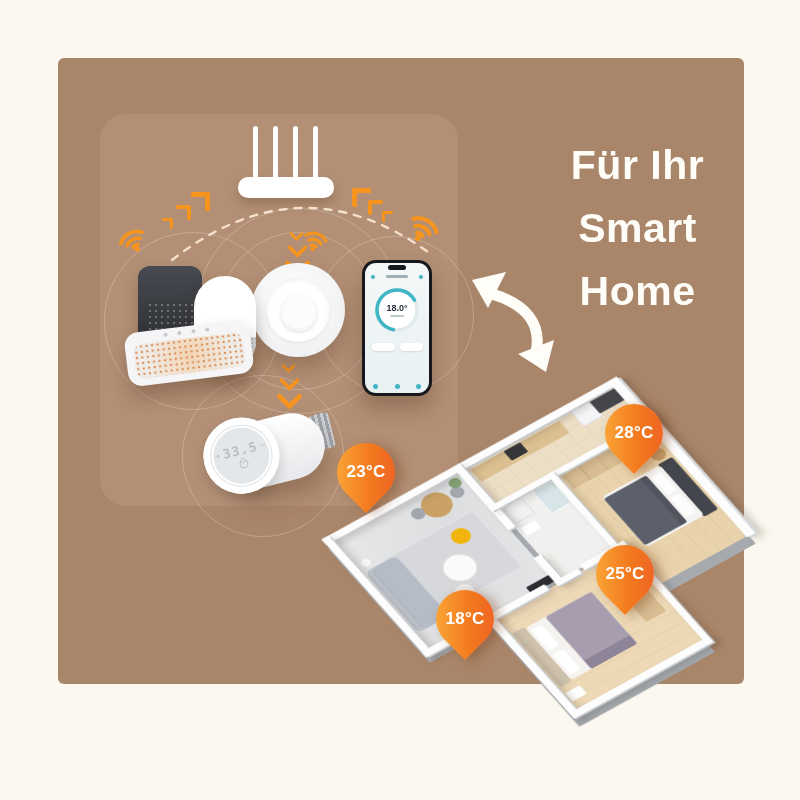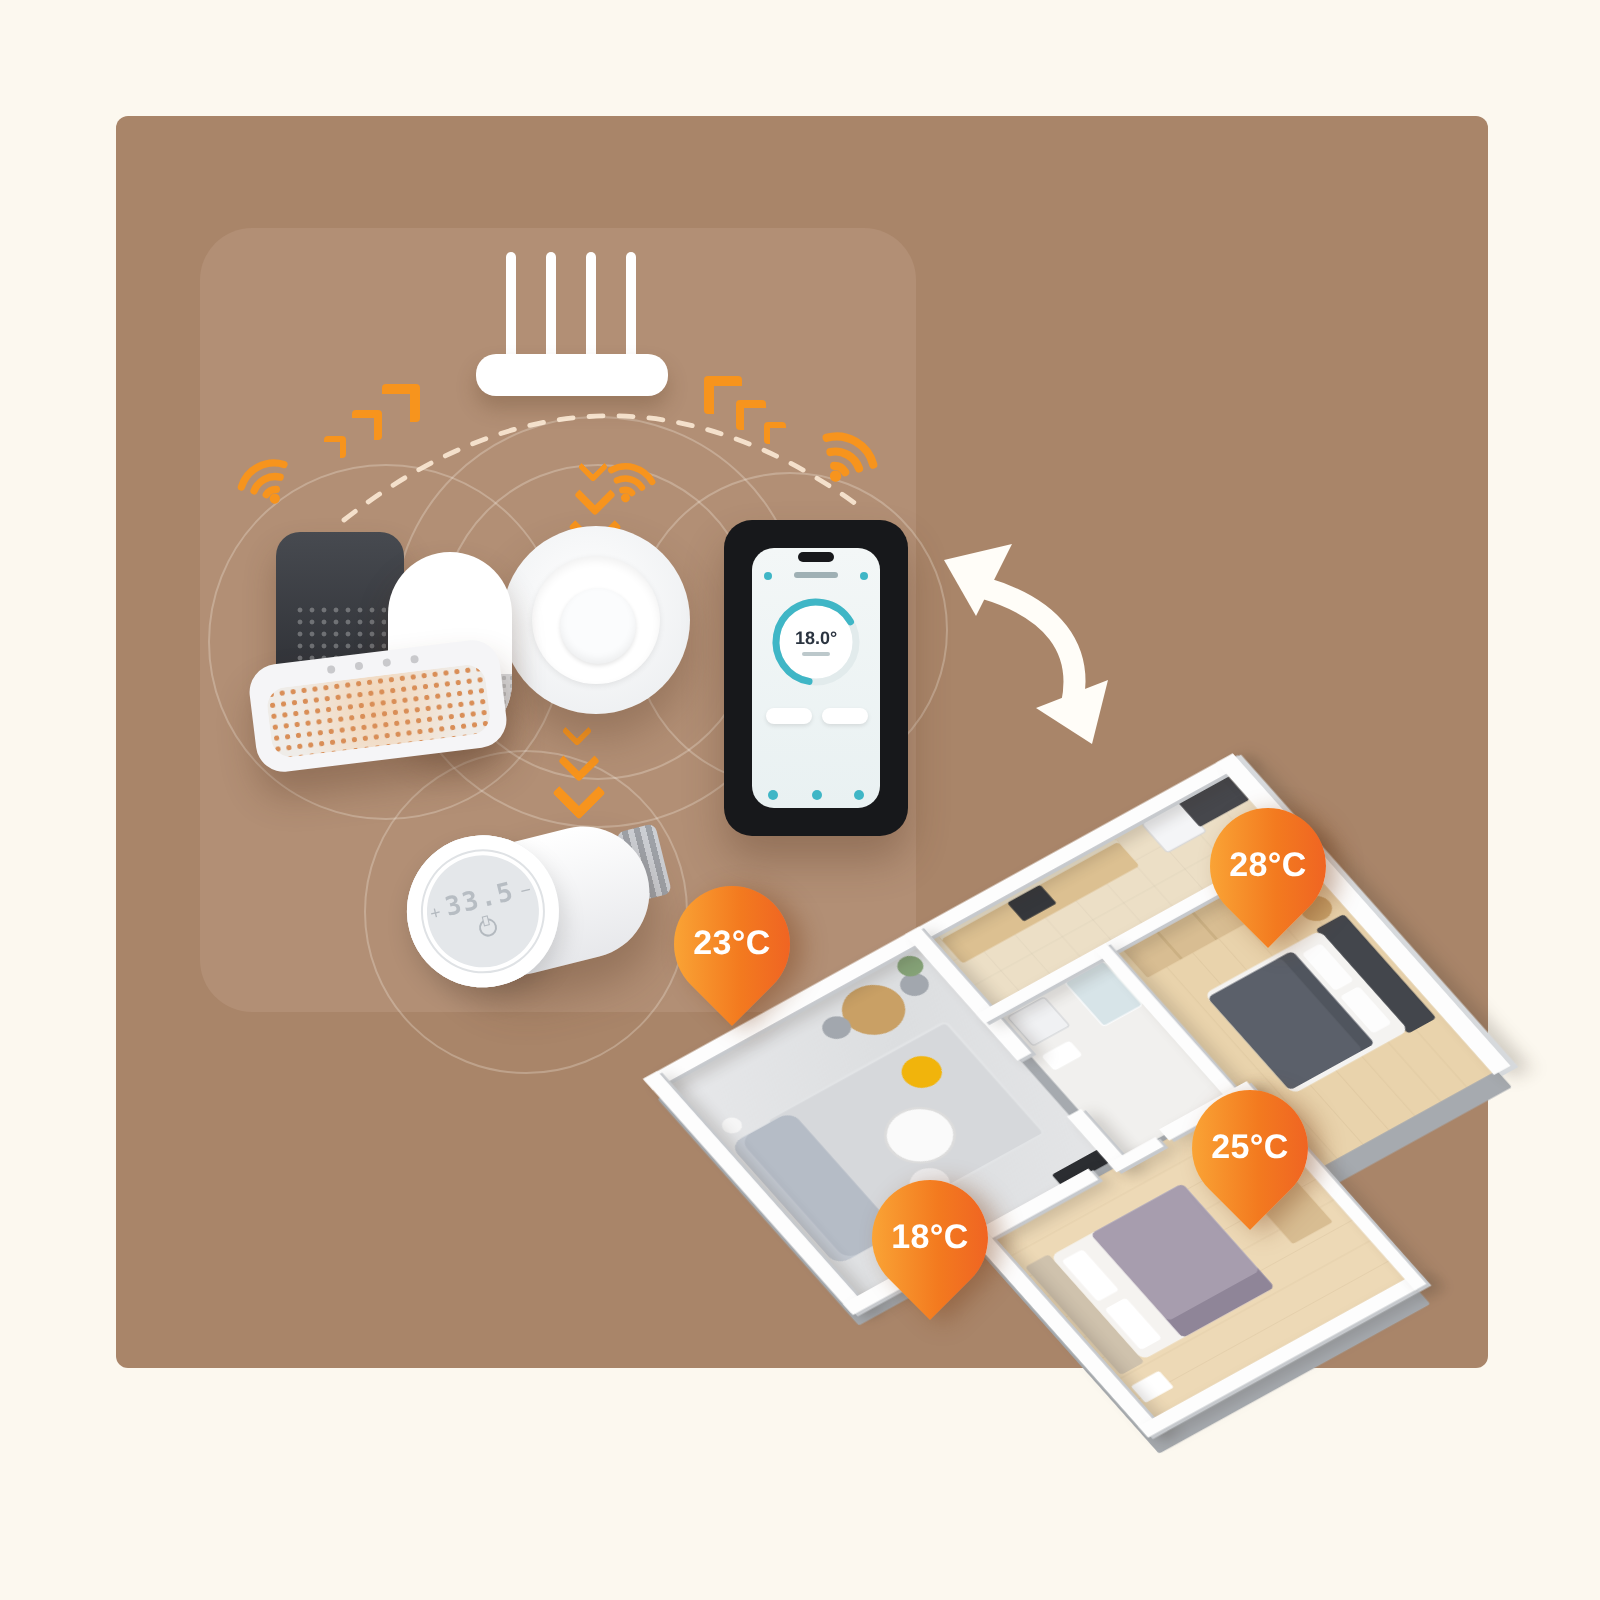--- a/index.html
+++ b/index.html
@@ -47,21 +47,21 @@
   
   .gw{position:absolute;left:251px;top:263px;width:94px;height:94px;border-radius:50%;z-index:2;
       background:radial-gradient(circle at 46% 40%,#ffffff,#eef0f2 78%);
       box-shadow:0 12px 20px rgba(90,60,40,.3);}
   .gw-mid{position:absolute;left:15px;top:15px;width:64px;height:64px;border-radius:50%;background:#fff;
       box-shadow:inset 0 2px 5px rgba(0,0,0,.06),0 1px 3px rgba(0,0,0,.08);}
   .gw-btn{position:absolute;left:29px;top:31px;width:38px;height:38px;border-radius:50%;background:#fbfcfd;
       box-shadow:inset 0 -2px 4px rgba(0,0,0,.06),0 1px 2px rgba(0,0,0,.1);}
   
   .phone{position:absolute;left:362px;top:260px;width:64px;height:130px;background:#17181b;border-radius:14px;
-         padding:14px;z-index:2;box-shadow:0 12px 20px rgba(80,50,30,.32);}
+         padding:3px;z-index:2;box-shadow:0 12px 20px rgba(80,50,30,.32);}
   .screen{position:relative;width:100%;height:100%;border-radius:11px;overflow:hidden;
           background:linear-gradient(#f3f7f7,#e9f1f2);}
   .notch{position:absolute;top:2px;left:50%;transform:translateX(-50%);width:18px;height:5px;background:#17181b;border-radius:3px;}
   .ph-head{position:absolute;top:11px;left:6px;right:6px;height:5px;display:flex;align-items:center;justify-content:space-between;}
   .ph-head .dot{width:4px;height:4px;border-radius:50%;background:#3fb6c6;}
   .ph-head .bar{width:22px;height:3px;border-radius:2px;background:#9fb0b4;}
   .dial{position:absolute;top:24px;left:50%;transform:translateX(-50%);width:46px;height:46px;}
   .dial .temp{position:absolute;inset:0;display:flex;flex-direction:column;align-items:center;justify-content:center;
               font-size:9px;font-weight:bold;color:#2b3440;}
   .dial .sub{width:14px;height:2px;background:#bcc8cb;border-radius:1px;margin-top:2px;}
@@ -107,20 +107,25 @@
   .pin span{position:absolute;inset:0;display:flex;align-items:center;justify-content:center;
        transform:rotate(45deg);color:#fff;font-weight:bold;font-size:17px;letter-spacing:.2px;}
 </style>
 </head>
 <body>
 
 <div class="stage">
   <div class="brown"></div>
   <div class="panel"></div>
 
+  <div class="title">
+    <div>Für Ihr</div>
+    <div>Smart</div>
+    <div>Home</div>
+  </div>
 
   <svg class="swap-arrow" width="112" height="112" viewBox="0 0 112 112">
     <path d="M30 30 C 64 40, 80 60, 74 88" fill="none" stroke="#FFFDF8" stroke-width="11" stroke-linecap="round"></path>
     <polygon points="10,16 44,8 26,44" fill="#FFFDF8"></polygon>
     <polygon points="84,108 56,90 92,76" fill="#FFFDF8"></polygon>
   </svg>
 
   <div class="rip" style="left:220px;top:232px;width:156px;height:156px;"></div>
   <div class="rip" style="left:196px;top:208px;width:204px;height:204px;"></div>
   <div class="rip" style="left:104px;top:232px;width:176px;height:176px;"></div>

